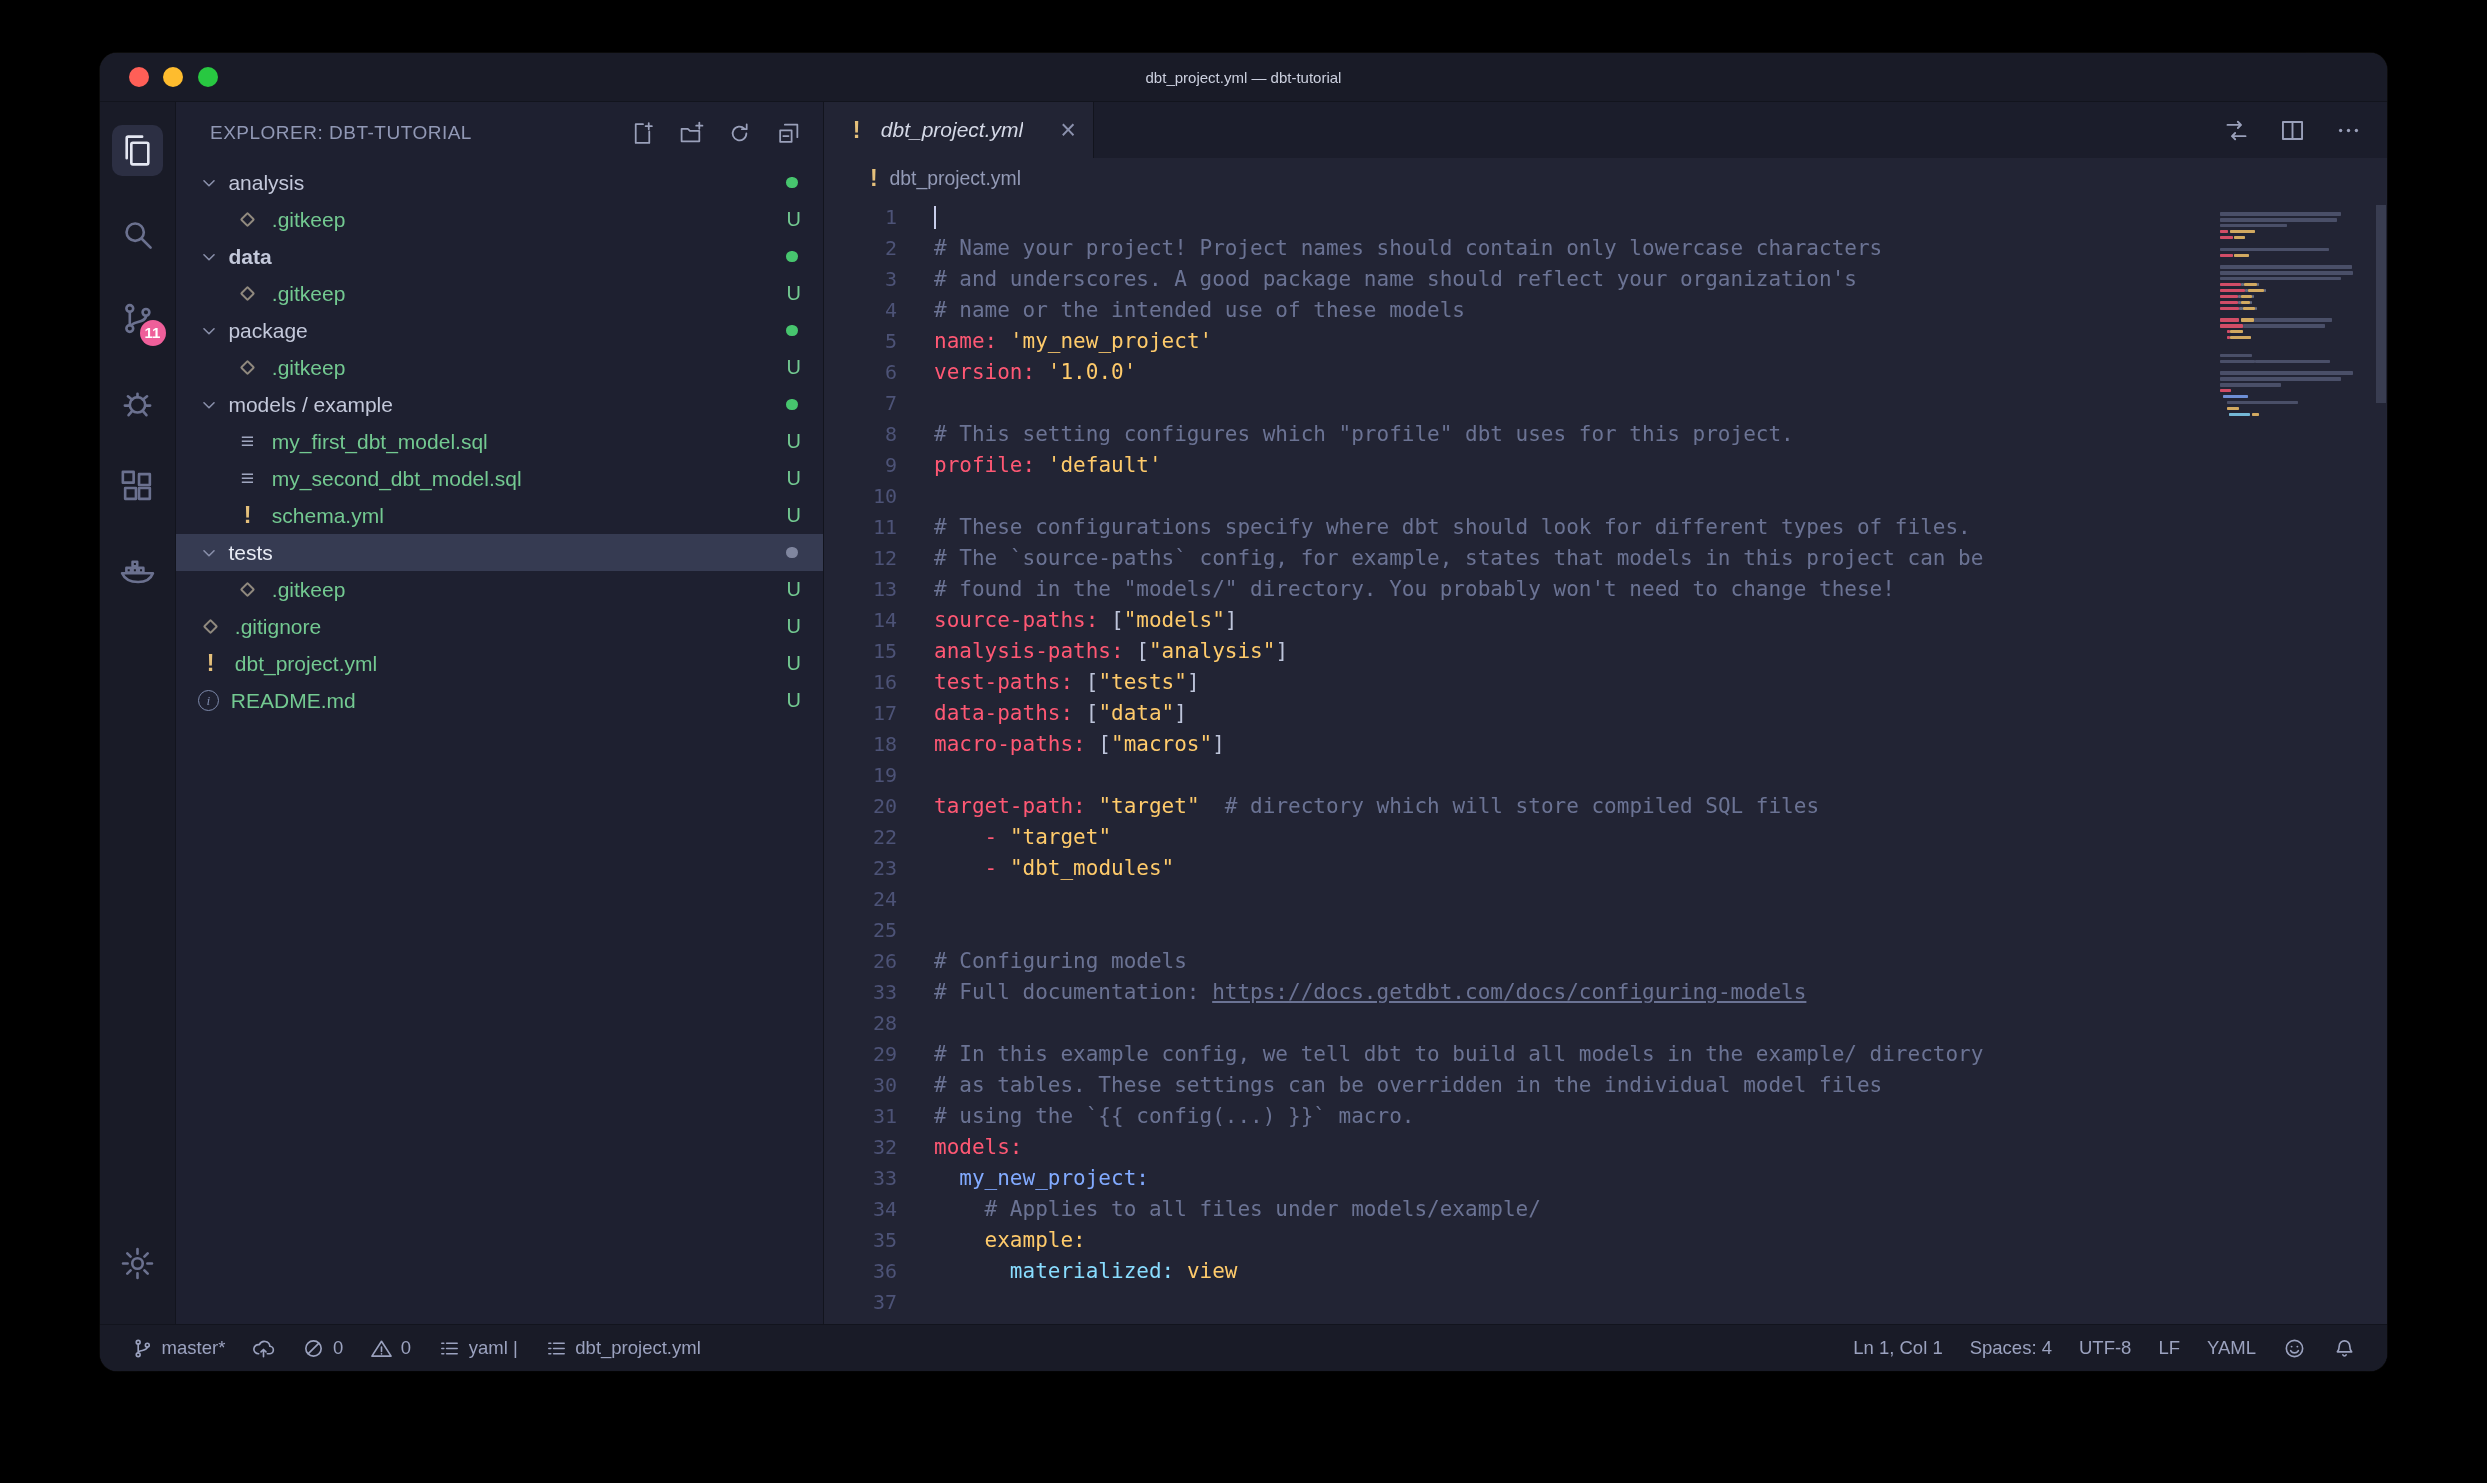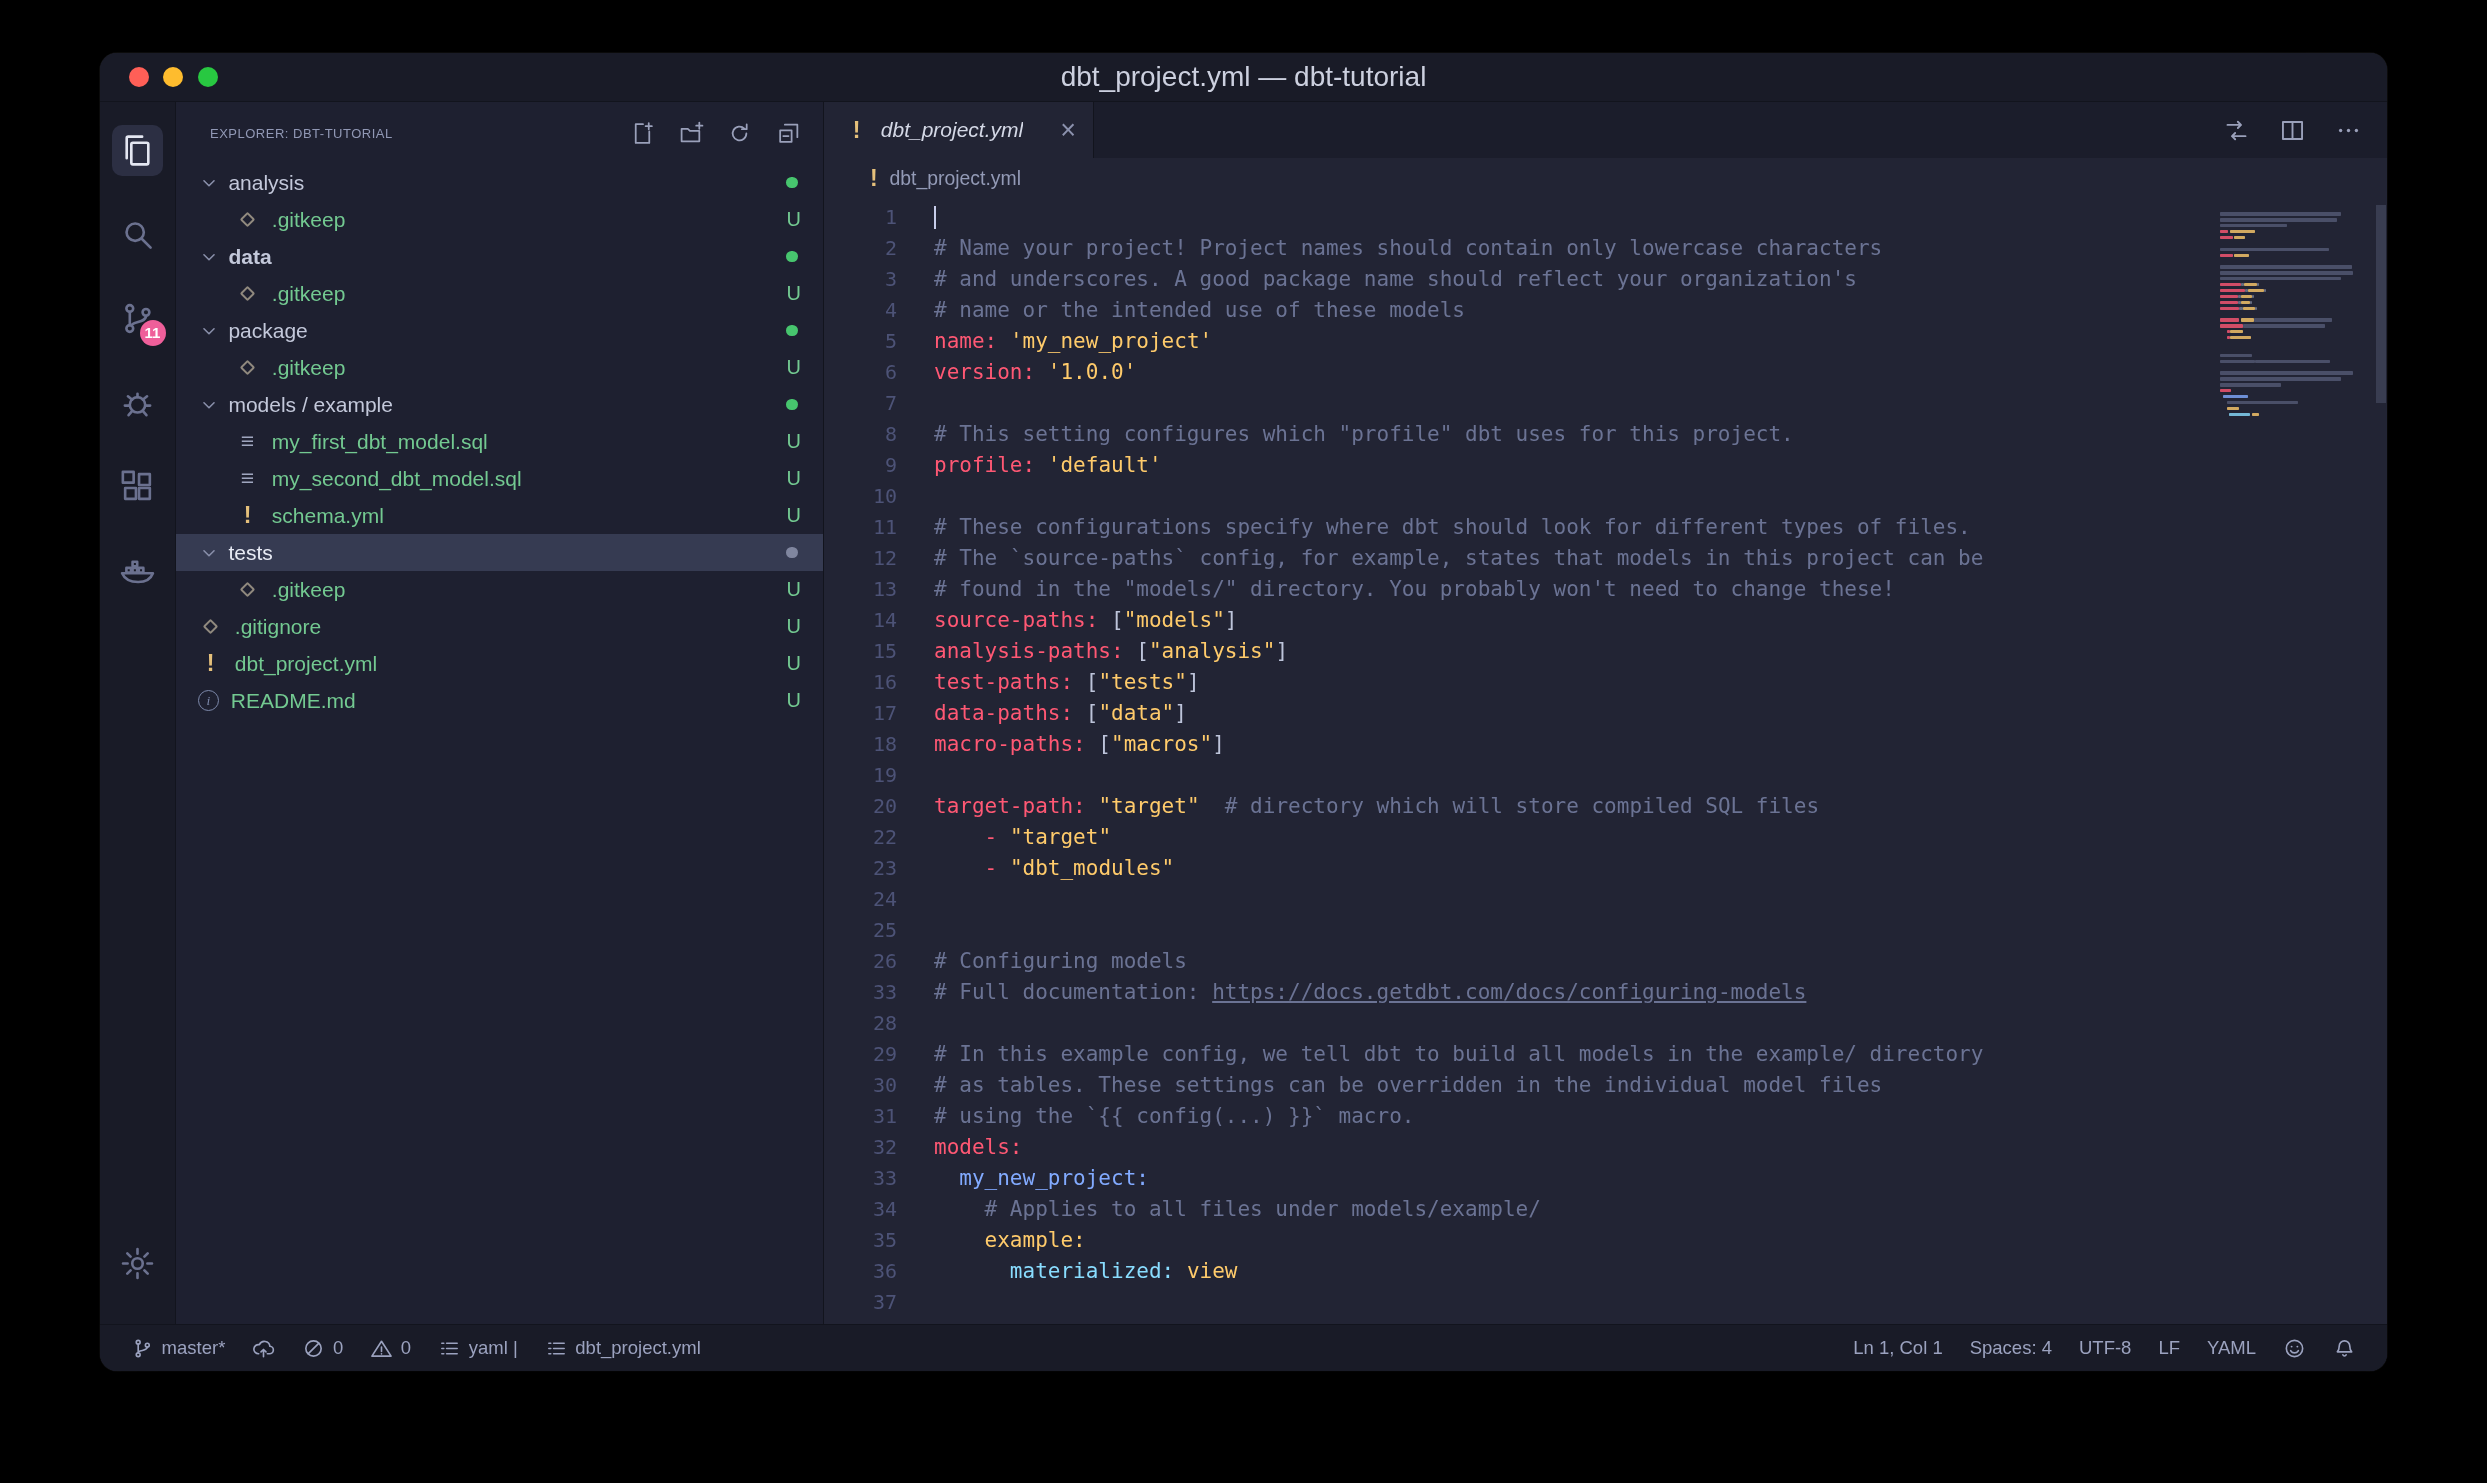--- a/index.html
+++ b/index.html
@@ -14,40 +14,40 @@
     font-family:"Liberation Sans",sans-serif;-webkit-font-smoothing:antialiased}
   .window{position:absolute;left:100px;top:53px;width:2287px;height:1318px;background:var(--bg-editor);
     border-radius:17px;overflow:hidden;display:flex;flex-direction:column;
     box-shadow:0 51px 118px rgba(0,0,0,.9), 0 0 0 0.8px rgba(255,255,255,.07)}
   
   .titlebar{height:49px;flex:none;background:var(--bg-dark);border-bottom:0.8px solid var(--border);
     display:flex;align-items:center;justify-content:center;position:relative}
   .traffic{position:absolute;left:29px;top:0;height:100%;display:flex;align-items:center;gap:14.3px}
   .tl{width:20px;height:20px;border-radius:50%}
   .tl.red{background:#ff5f57}.tl.yellow{background:#febc2e}.tl.green{background:#28c841}
-  .title-text{color:#ccd0df;font-size:28px}
+  .title-text{color:#ccd0df;font-size:15px}
   
   .main{flex:1;display:flex;min-height:0}
   .activity{width:76px;flex:none;background:var(--bg-dark);border-right:0.8px solid var(--border);
     display:flex;flex-direction:column;align-items:center;padding-top:6.7px}
   .ab-top,.ab-bottom{display:flex;flex-direction:column;align-items:center;width:100%}
   .ab-bottom{margin-top:auto;margin-bottom:18.5px}
   .ab-item{width:76px;height:84px;display:flex;align-items:center;justify-content:center;
     position:relative;color:#6b718f;cursor:pointer}
   .ab-item.active{color:#e4e7f2}
   .ab-item.active::before{content:"";position:absolute;width:51px;height:51px;border-radius:10px;background:#2c2f43}
   .ab-item .icon{width:37px;height:37px;position:relative;z-index:1}
   .ab-badge{position:absolute;right:10px;bottom:15px;background:var(--badge);color:#fff;
     font-size:15px;min-width:26px;height:26px;border-radius:13.5px;display:flex;align-items:center;
     justify-content:center;padding:0 4.2px;z-index:2;font-weight:bold}
   
   .sidebar{width:648px;flex:none;background:var(--bg-side);border-right:0.8px solid var(--border);
     display:flex;flex-direction:column}
   .sb-header{height:62px;flex:none;display:flex;align-items:center;padding:0 22px 0 34px;
-    color:#9198b5;font-size:13px;letter-spacing:0.5px}
+    color:#9198b5;font-size:19px;letter-spacing:0.5px}
   .sb-title{flex:1}
   .sb-actions{display:flex;gap:23.6px;color:var(--ui-dim)}
   .sb-actions .icon{width:25px;height:25px;cursor:pointer}
   .tree{flex:1;overflow:hidden}
   .tree-row{height:37px;display:flex;align-items:center;color:var(--ui-text);font-size:21px;cursor:pointer;white-space:nowrap}
   .tree-row.selected{background:#363b52;color:#e8ebf5}
   .tree-row .chev{width:22px;height:22px;color:#8a90ab;margin-right:8.4px;flex:none}
   .fi{width:25px;height:25px;margin-right:11.8px;display:flex;align-items:center;justify-content:center;flex:none;font-style:normal}
   .fi-yaml{color:var(--warn);font-weight:bold;font-size:23px}
   .fi-sql{color:#9fa6bf;font-size:23px}

